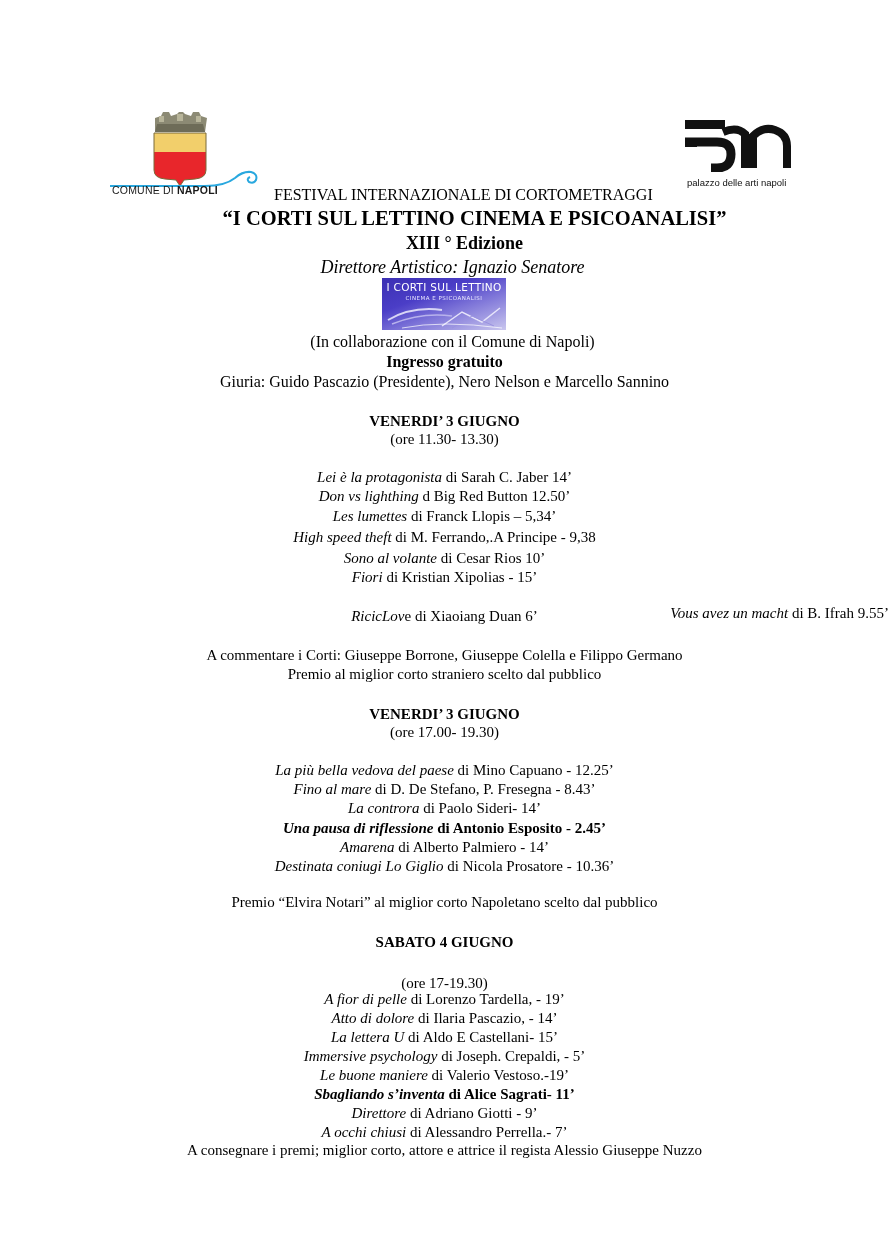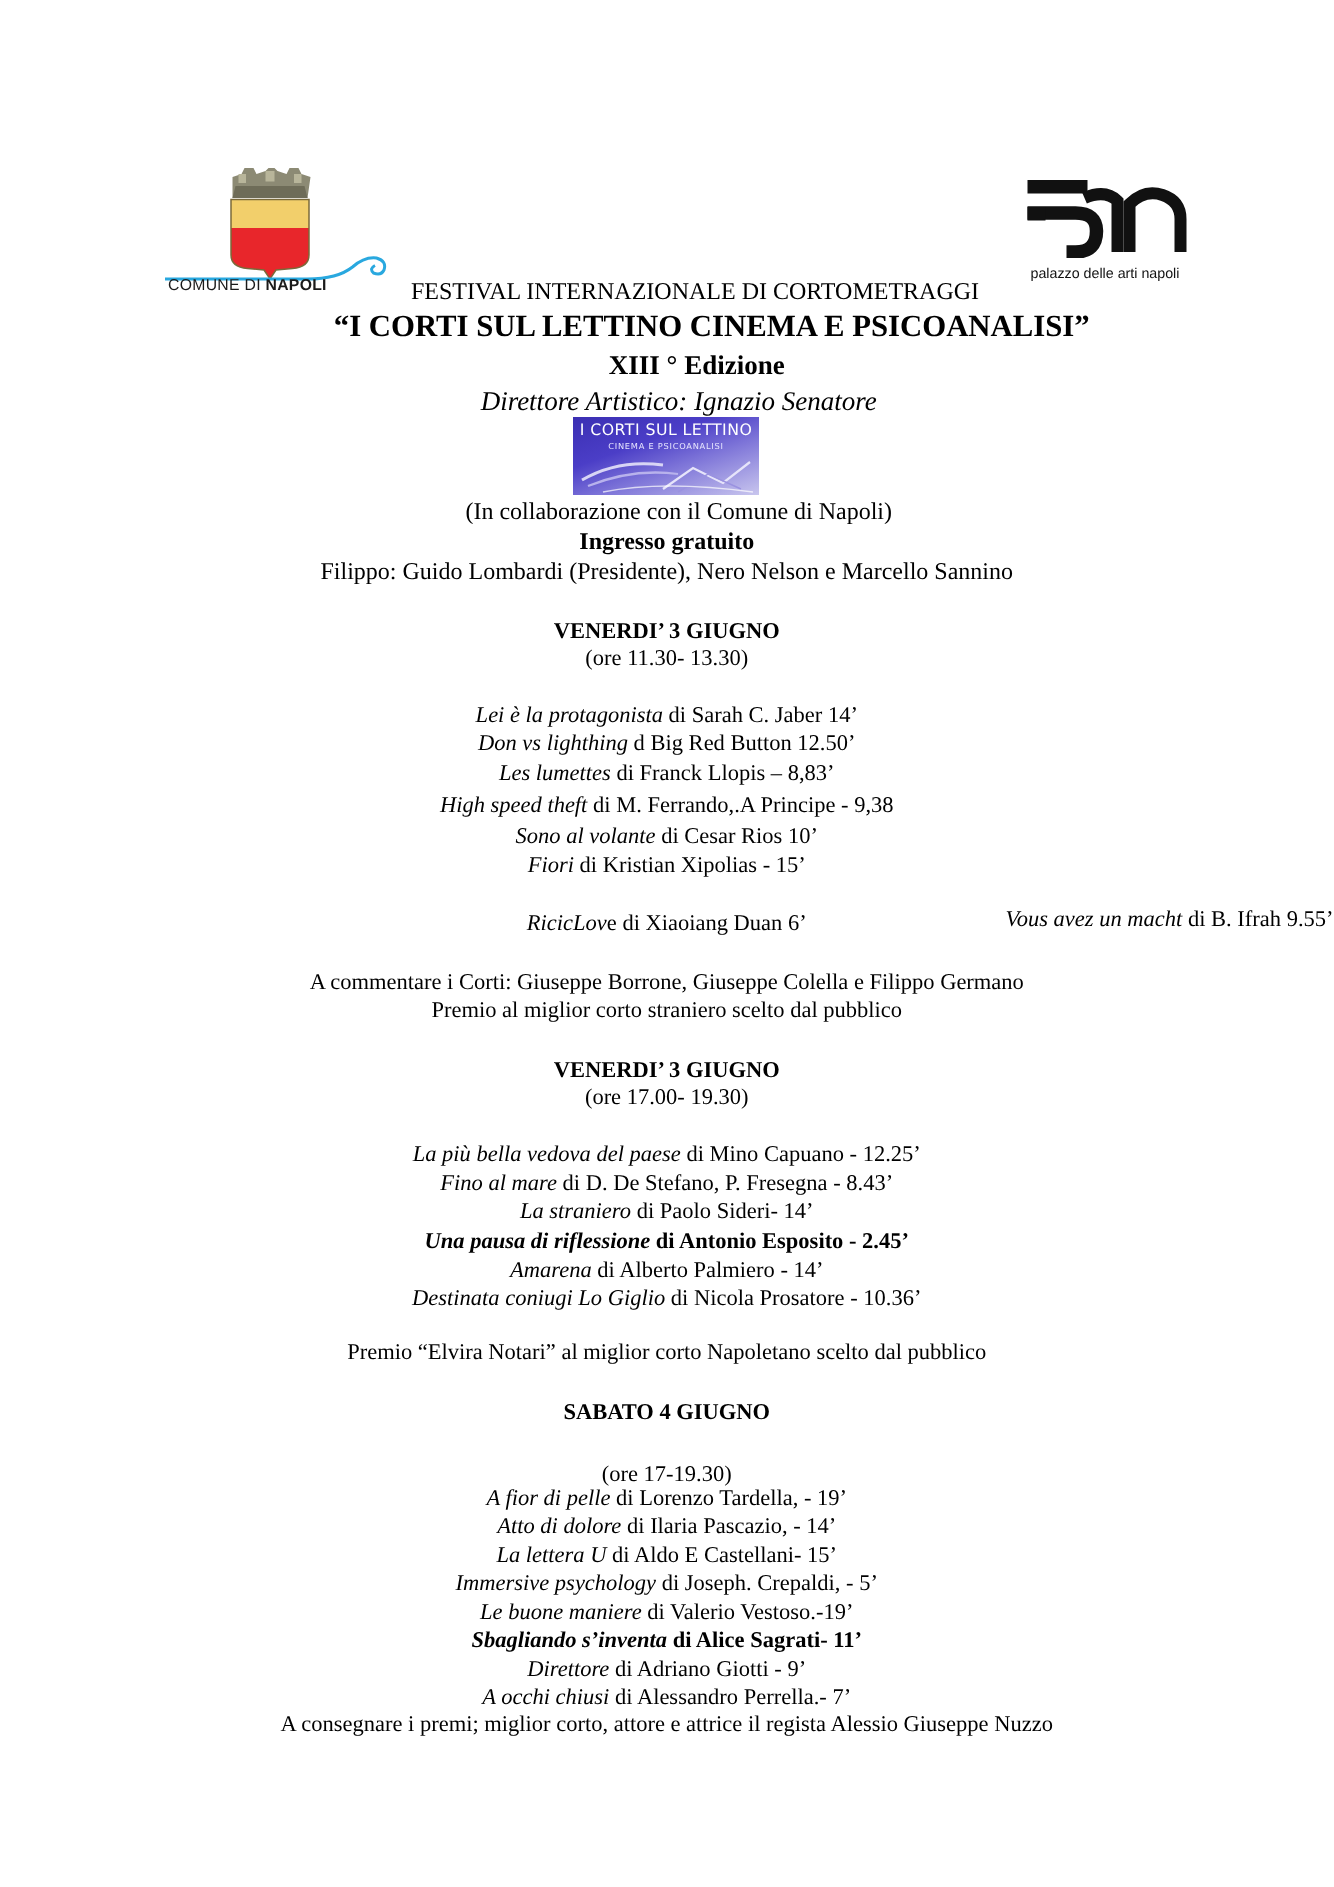--- a/index.html
+++ b/index.html
@@ -104,43 +104,43 @@
     <path d="M6 20 Q30 6 60 10" stroke="#d8d5f5" stroke-width="2" fill="none"></path>
     <path d="M10 24 Q40 12 70 16" stroke="#b8b2ec" stroke-width="1.5" fill="none"></path>
     <path d="M60 26 L80 12 L100 22 L118 8" stroke="#e6e4fa" stroke-width="1.5" fill="none"></path>
     <path d="M70 28 L90 16 L112 26" stroke="#9a92e0" stroke-width="1" fill="none"></path>
     <path d="M20 28 Q60 20 120 28" stroke="#ffffff" stroke-width="1" fill="none" opacity="0.7"></path>
   </svg>
 </div>
 
 <div class="center-line f16" style="top:333px; left:8px;">(In collaborazione con il Comune di Napoli)</div>
 <div class="center-line f16 b" style="top:353px;">Ingresso gratuito</div>
-<div class="center-line f16" style="top:373px;">Filippo: Guido Lombardi (Presidente), Nero Nelson e Marcello Sannino</div>
+<div class="center-line f16" style="top:373px;">Giuria: Guido Pascazio (Presidente), Nero Nelson e Marcello Sannino</div>
 
 <div class="center-line f15 b" style="top:413px;">VENERDI’  3  GIUGNO</div>
 <div class="center-line f15" style="top:431px;">(ore 11.30- 13.30)</div>
 
 <div class="center-line f15" style="top:469px;"><span class="it">Lei è la protagonista</span><span> di Sarah C. Jaber 14’</span></div>
 <div class="center-line f15" style="top:488px;"><span class="it">Don vs lighthing</span><span>  d Big Red Button 12.50’</span></div>
-<div class="center-line f15" style="top:508px;"><span class="it">Les lumettes</span><span> di Franck Llopis – 8,83’</span></div>
+<div class="center-line f15" style="top:508px;"><span class="it">Les lumettes</span><span> di Franck Llopis – 5,34’</span></div>
 <div class="center-line f15" style="top:529px;"><span class="it">High speed theft</span><span> di M. Ferrando,.A Principe - 9,38</span></div>
 <div class="center-line f15" style="top:550px;"><span class="it">Sono al volante</span><span> di Cesar Rios 10’</span></div>
 <div class="center-line f15" style="top:569px;"><span class="it">Fiori</span><span> di Kristian Xipolias - 15’</span></div>
 <div class="center-line f15" style="top:605px;text-align:right;"><span class="it">Vous avez un macht</span><span> di B. Ifrah  9.55’</span></div>
 <div class="center-line f15" style="top:608px;"><span class="it">RicicLov</span><span>e di Xiaoiang Duan 6’</span></div>
 
 <div class="center-line f15" style="top:647px;">A commentare i Corti: Giuseppe Borrone, Giuseppe Colella e Filippo Germano</div>
 <div class="center-line f15" style="top:666px;">Premio al miglior corto straniero scelto dal pubblico</div>
 
 <div class="center-line f15 b" style="top:706px;">VENERDI’  3  GIUGNO</div>
 <div class="center-line f15" style="top:724px;">(ore 17.00- 19.30)</div>
 
 <div class="center-line f15" style="top:762px;"><span class="it">La più bella vedova del paese</span><span> di Mino Capuano - 12.25’</span></div>
 <div class="center-line f15" style="top:781px;"><span class="it">Fino al mare</span><span> di D. De Stefano, P. Fresegna - 8.43’</span></div>
-<div class="center-line f15" style="top:800px;"><span class="it">La straniero</span><span> di Paolo Sideri- 14’</span></div>
+<div class="center-line f15" style="top:800px;"><span class="it">La controra</span><span> di Paolo Sideri- 14’</span></div>
 <div class="center-line f15" style="top:820px;font-weight:bold;"><span class="it">Una pausa di riflessione</span><span> di Antonio Esposito - 2.45’</span></div>
 <div class="center-line f15" style="top:839px;"><span class="it">Amarena</span><span> di Alberto Palmiero - 14’</span></div>
 <div class="center-line f15" style="top:858px;"><span class="it">Destinata coniugi Lo Giglio</span><span> di Nicola Prosatore - 10.36’</span></div>
 
 <div class="center-line f15" style="top:894px;">Premio “Elvira Notari” al miglior corto Napoletano scelto dal pubblico</div>
 
 <div class="center-line f15 b" style="top:934px;">SABATO  4 GIUGNO</div>
 <div class="center-line f15" style="top:975px;">(ore 17-19.30)</div>
 
 <div class="center-line f15" style="top:991px;"><span class="it">A fior di pelle</span><span> di Lorenzo Tardella, - 19’</span></div>

